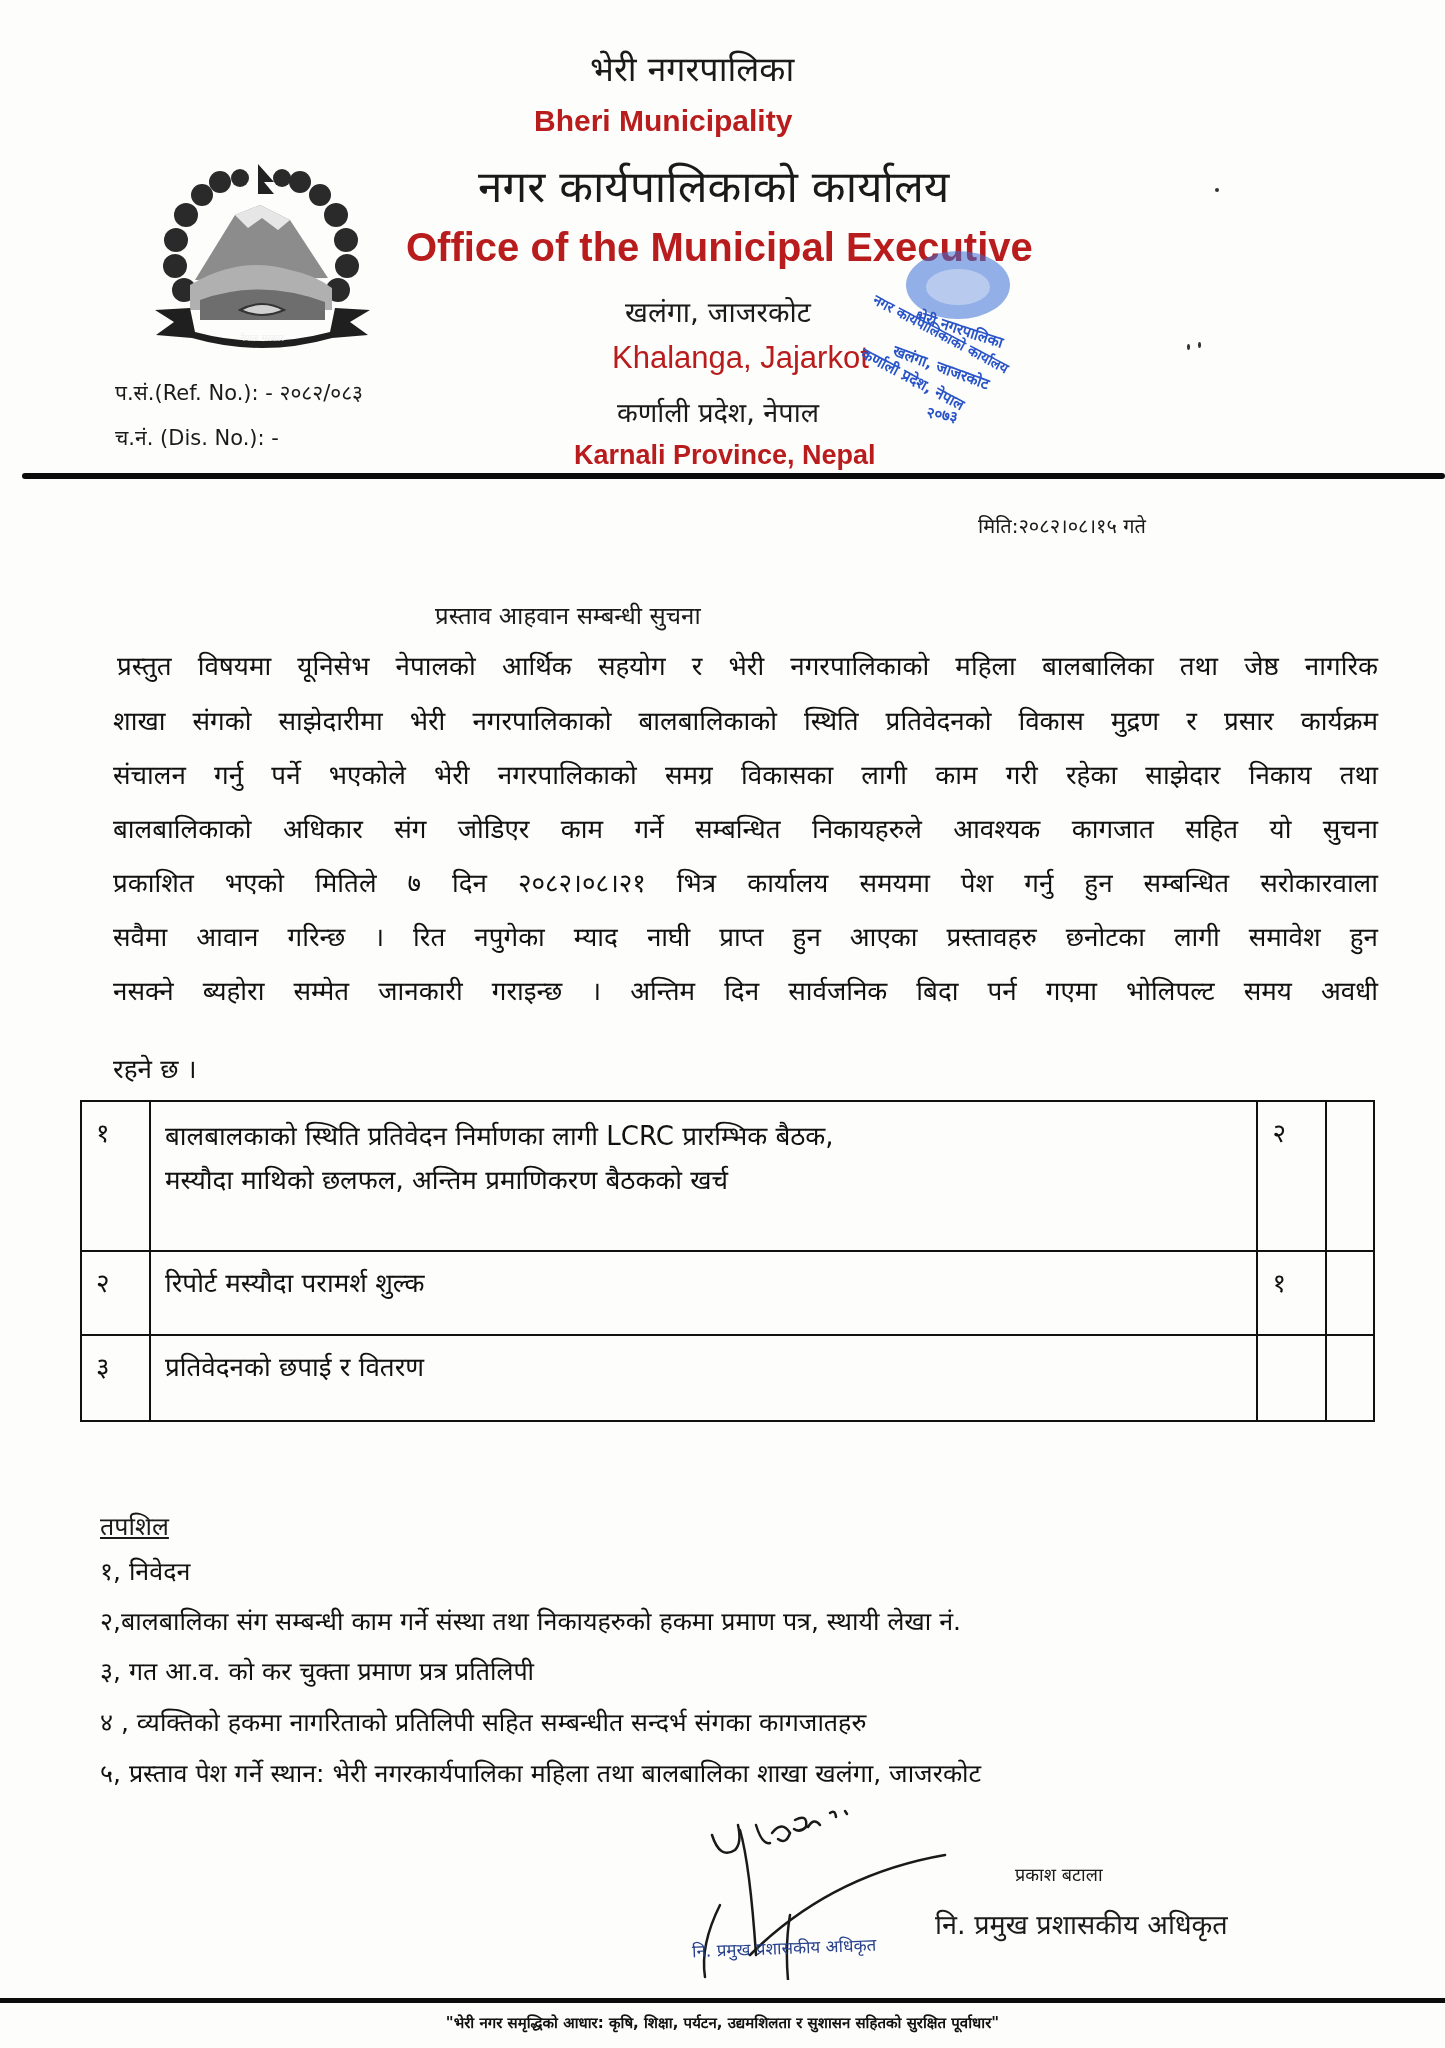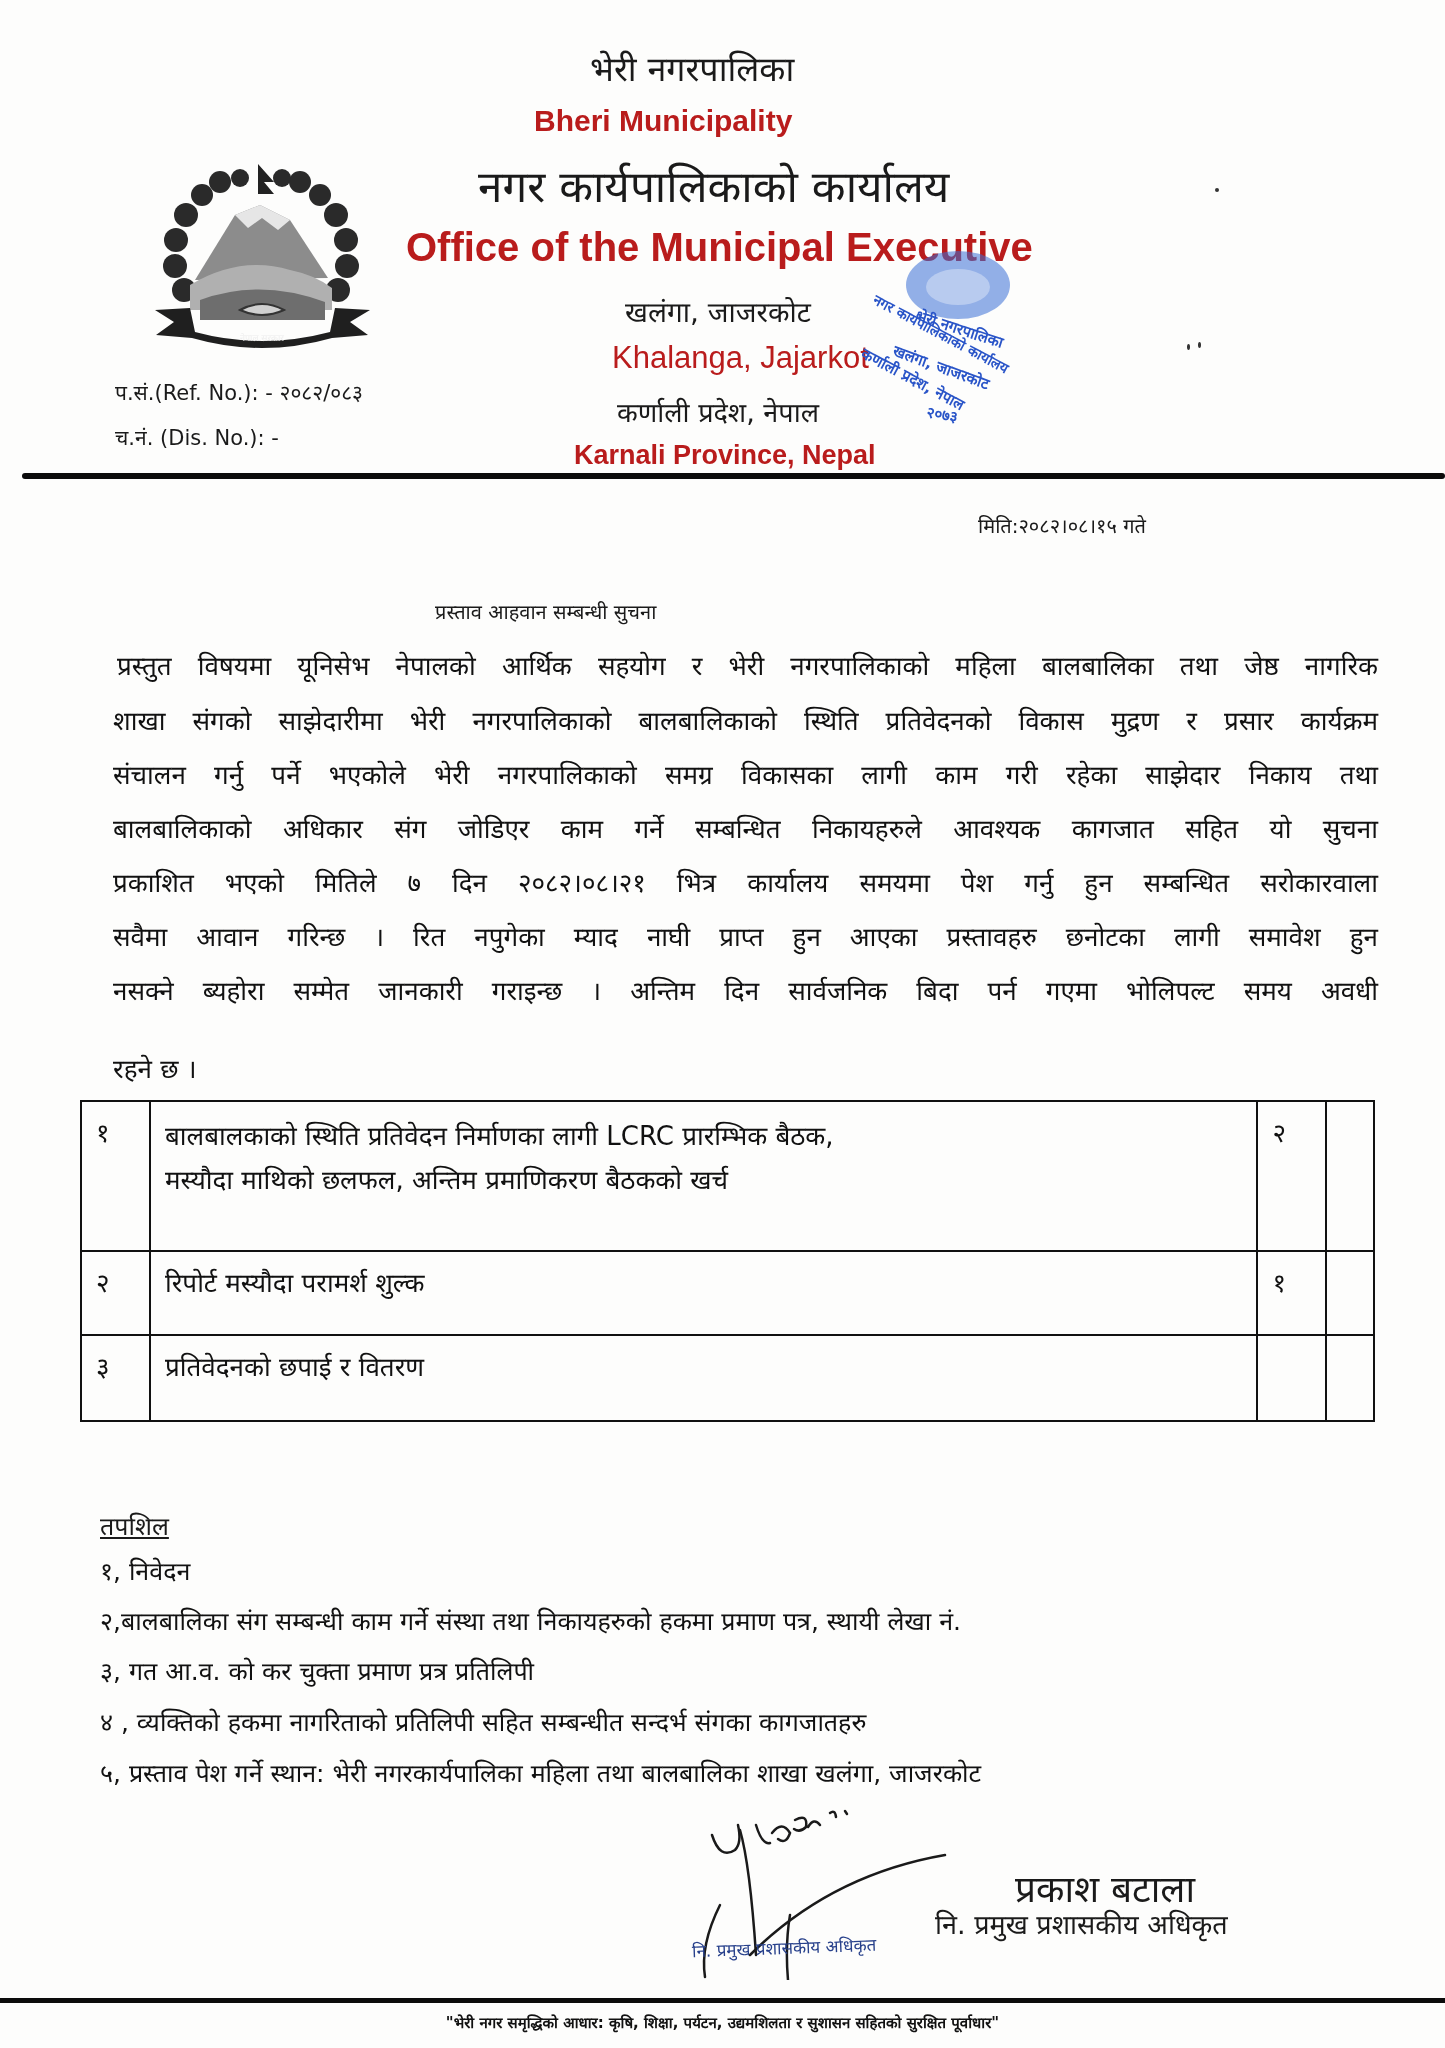--- a/index.html
+++ b/index.html
@@ -24,21 +24,21 @@
     #ref-no { left: 115px; top: 378px; font-size: 21px; }
     #dis-no { left: 115px; top: 423px; font-size: 21px; }
 
     #emblem { left: 150px; top: 160px; width: 225px; height: 190px; }
     #stamp { left: 840px; top: 245px; width: 230px; height: 210px; }
 
     #header-rule { left: 22px; top: 473px; width: 1423px; height: 6px; background: #0b0b0b; border-radius: 3px; }
 
     #date-line { left: 978px; top: 512px; font-size: 20px; white-space: nowrap; }
 
-    #notice-title { left: 435px; top: 598px; font-size: 20px; white-space: nowrap; }
+    #notice-title { left: 435px; top: 598px; font-size: 24px; white-space: nowrap; }
 
     .body-line {
       position: absolute; left: 113px; width: 1265px; font-size: 26px; line-height: 1;
       white-space: nowrap; font-family: "DejaVu Sans", sans-serif; color: #111;
       text-align: justify; text-align-last: justify;
     }
     .body-line.first { left: 117px; width: 1261px; font-family: Liberation Serif, serif; }
     .body-line.last { text-align-last: left; margin-top: 24px; }
 
     #prog-table {
@@ -57,21 +57,21 @@
     #prog-table tr.r1 td { height: 124px; }
     #prog-table tr.r1 .name-cell { line-height: 1.7; margin-left: 36px; }
     #prog-table tr.r2 td { height: 58px; }
     #prog-table tr.r3 td { height: 60px; }
 
     #attach-title { left: 100px; top: 1508px; font-size: 25px; text-decoration: underline; white-space: nowrap; }
     .attach-item { position: absolute; left: 100px; font-size: 25px; white-space: nowrap; }
 
     #sig-scribble { left: 690px; top: 1805px; width: 270px; height: 175px; }
     #sig-stamp-text { left: 692px; top: 1936px; font-size: 17px; color: #27408b; white-space: nowrap; transform: rotate(-2deg); }
-    #signer-name { left: 1015px; top: 1862px; font-size: 37px; white-space: nowrap; }
+    #signer-name { left: 1015px; top: 1862px; font-size: 18px; white-space: nowrap; }
     #signer-title { left: 935px; top: 1905px; font-size: 27px; white-space: nowrap; }
 
     #footer-rule { left: 0px; top: 1998px; width: 1445px; height: 5px; background: #0b0b0b; }
     #footer-motto { left: 0; width: 1445px; top: 2012px; font-size: 15px; font-weight: bold; text-align: center; white-space: nowrap; color: #111; }
 
     .speck { position: absolute; width: 4px; height: 4px; border-radius: 50%; background: #333; }
   </style>
 </head>
 <body>
 

